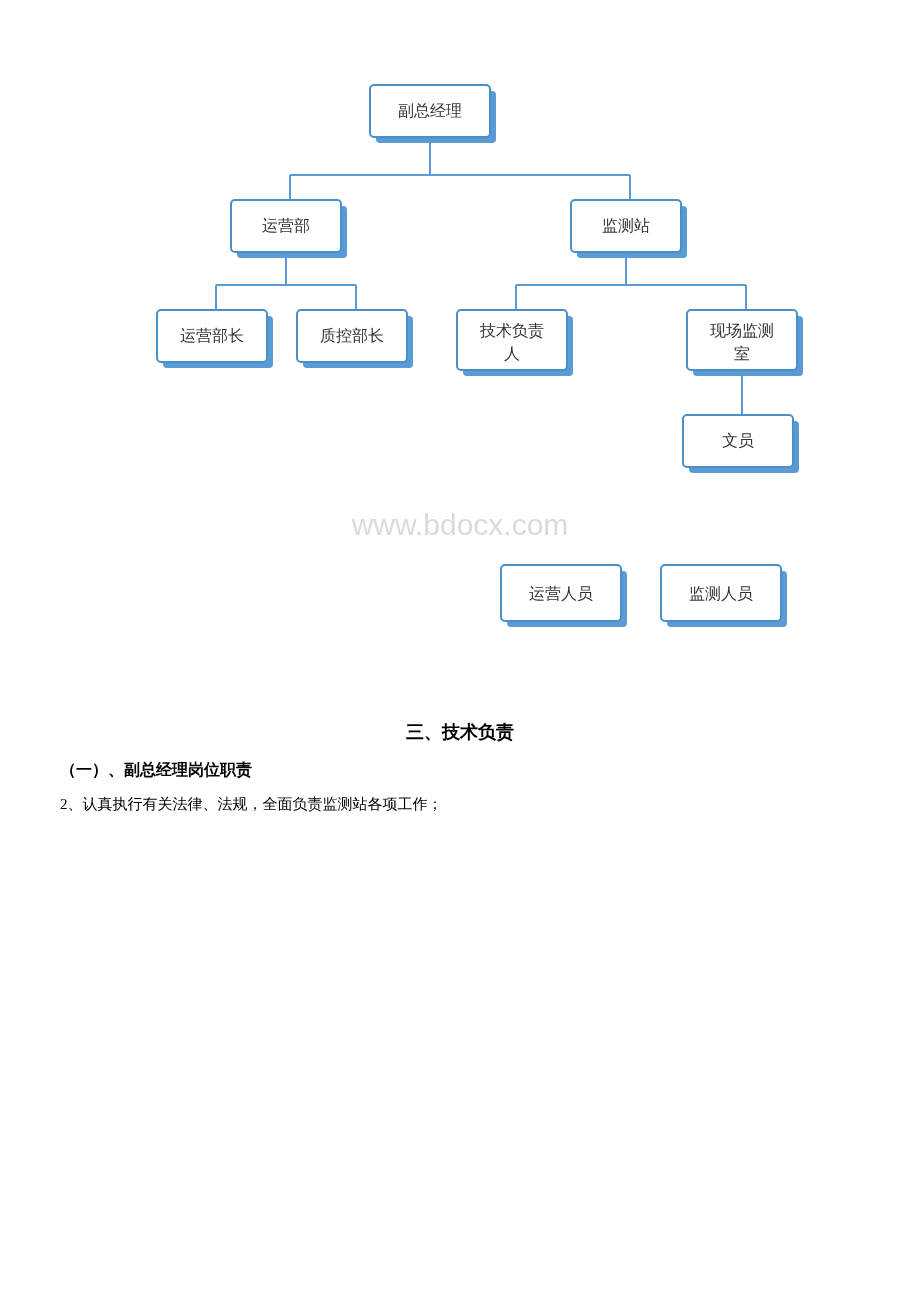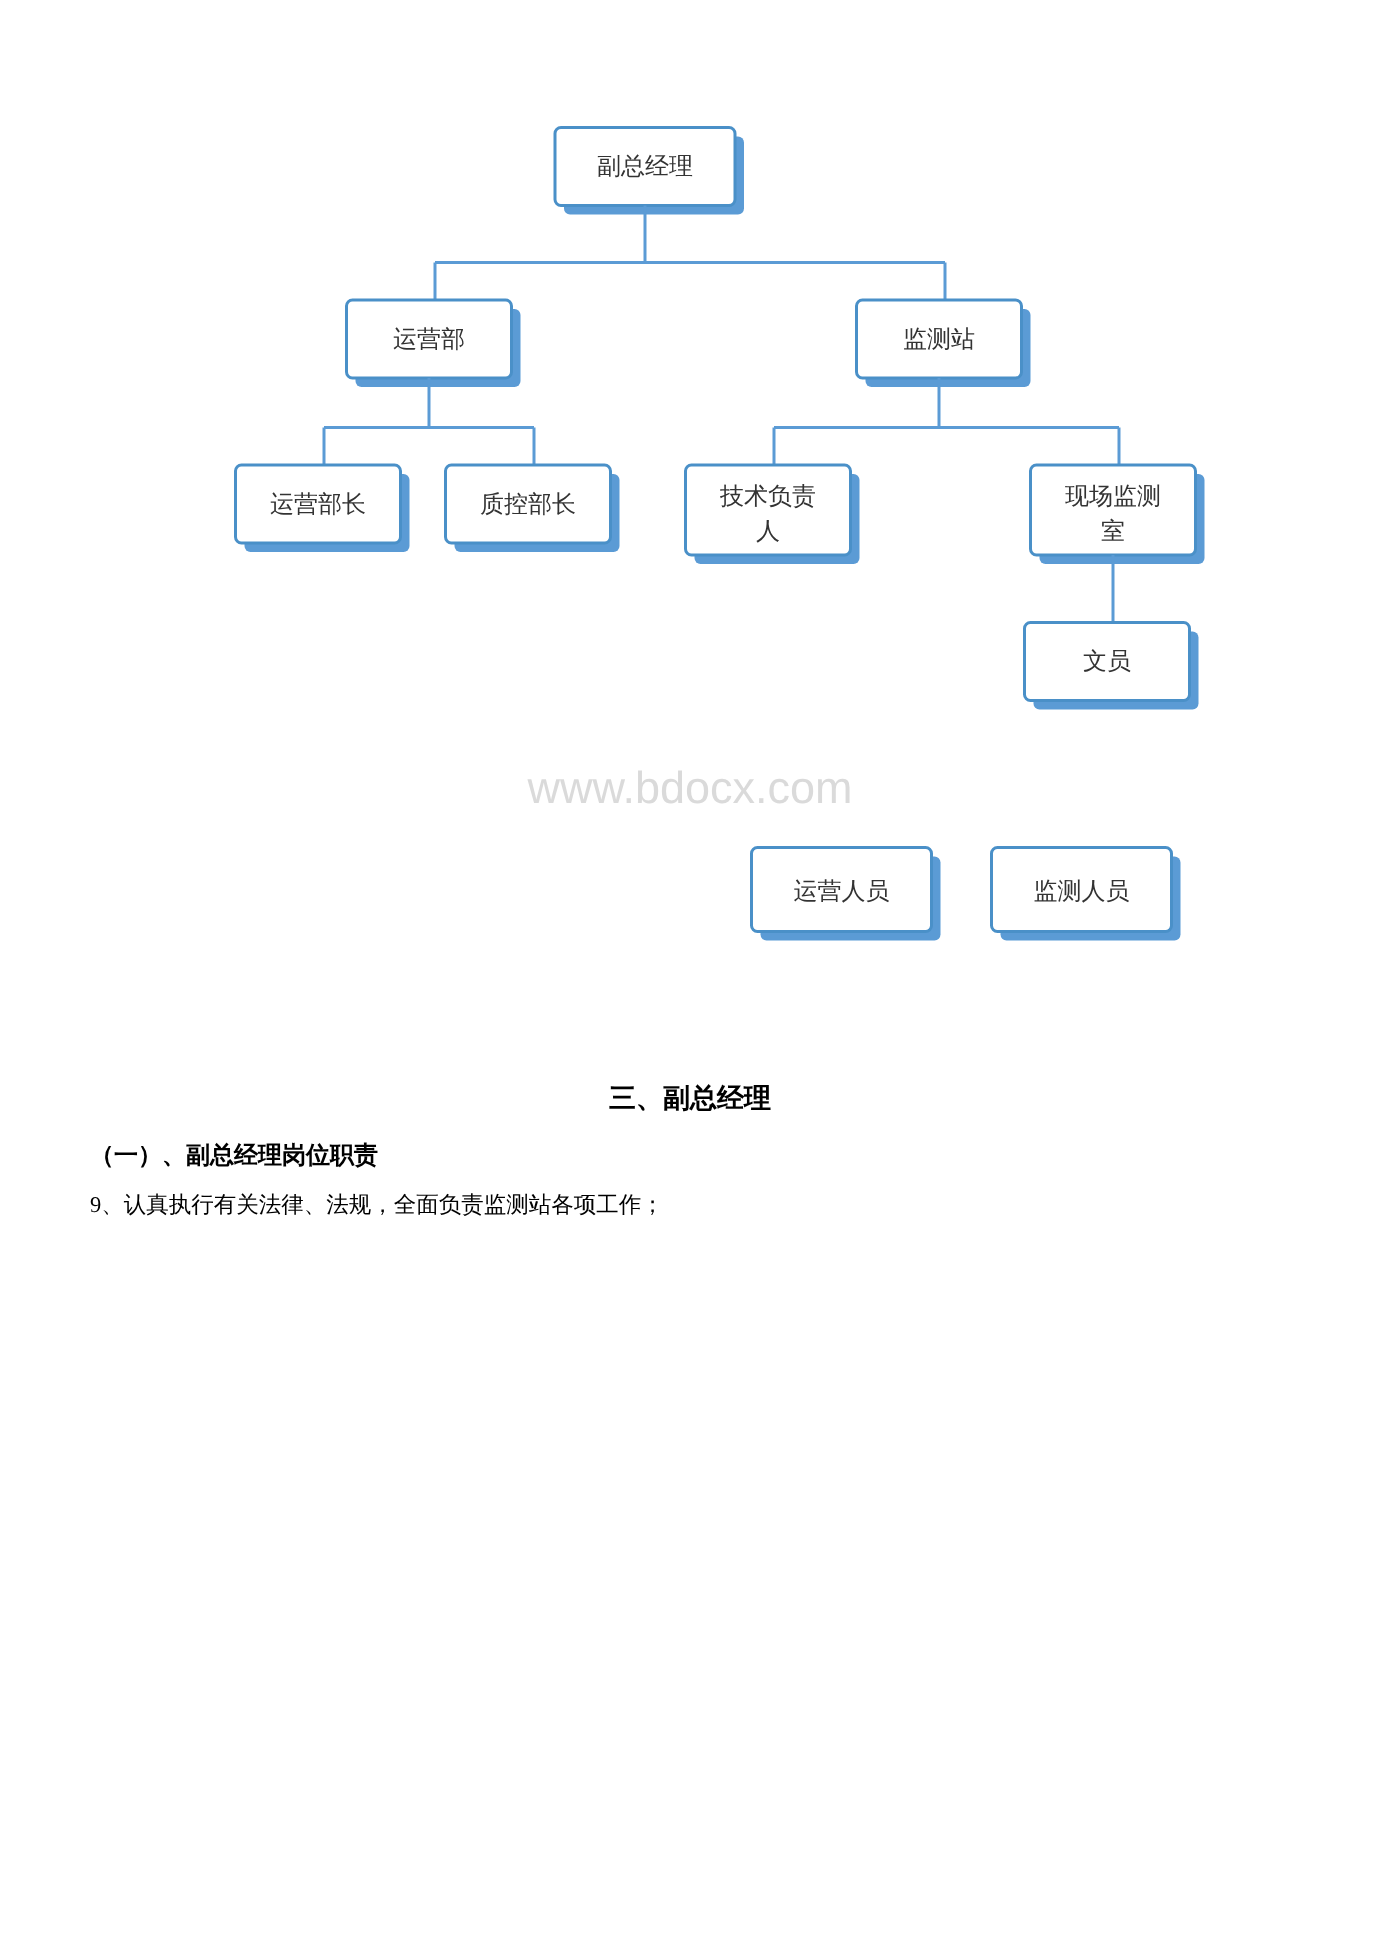--- a/index.html
+++ b/index.html
@@ -120,16 +120,16 @@
     <text x="501" y="554" text-anchor="middle" font-size="16" fill="#333" font-family="SimSun,serif">运营人员</text>
 
     <rect x="607" y="526" width="120" height="56" rx="4" fill="#5b9bd5"></rect>
     <rect x="601" y="520" width="120" height="56" rx="4" fill="white" stroke="#4a90c8" stroke-width="2"></rect>
     <text x="661" y="554" text-anchor="middle" font-size="16" fill="#333" font-family="SimSun,serif">监测人员</text>
 
   </svg>
 </div>
 
 <div class="section-content">
-  <p class="section-title">三、副总经理</p>
+  <p class="section-title">三、技术负责</p>
   <p class="subsection-title">（一）、副总经理岗位职责</p>
-  <p class="body-text">9、认真执行有关法律、法规，全面负责监测站各项工作；</p>
+  <p class="body-text">2、认真执行有关法律、法规，全面负责监测站各项工作；</p>
 </div>
 
 </body></html>

